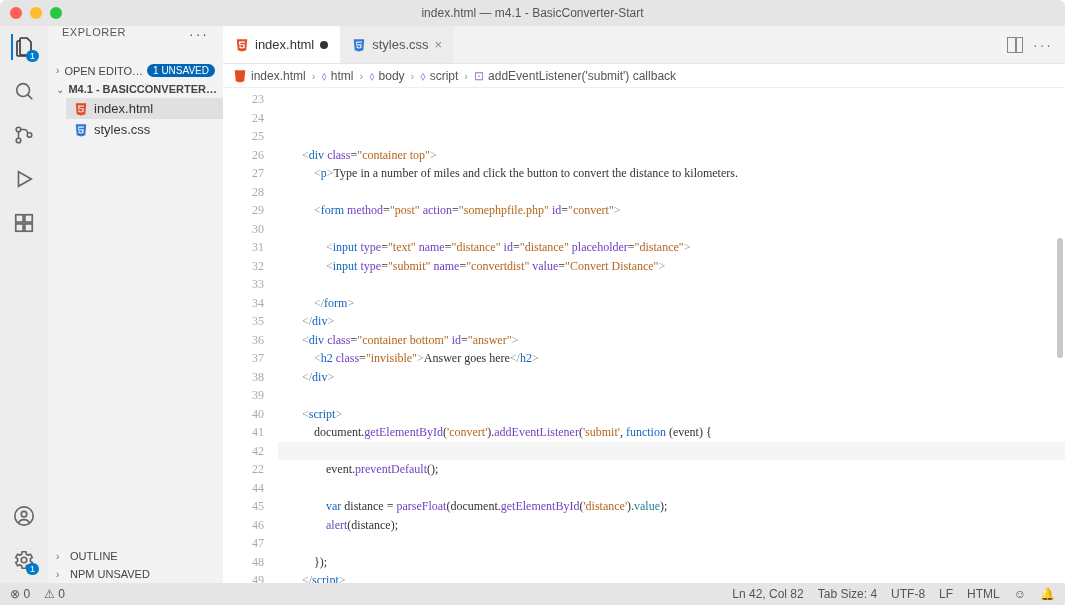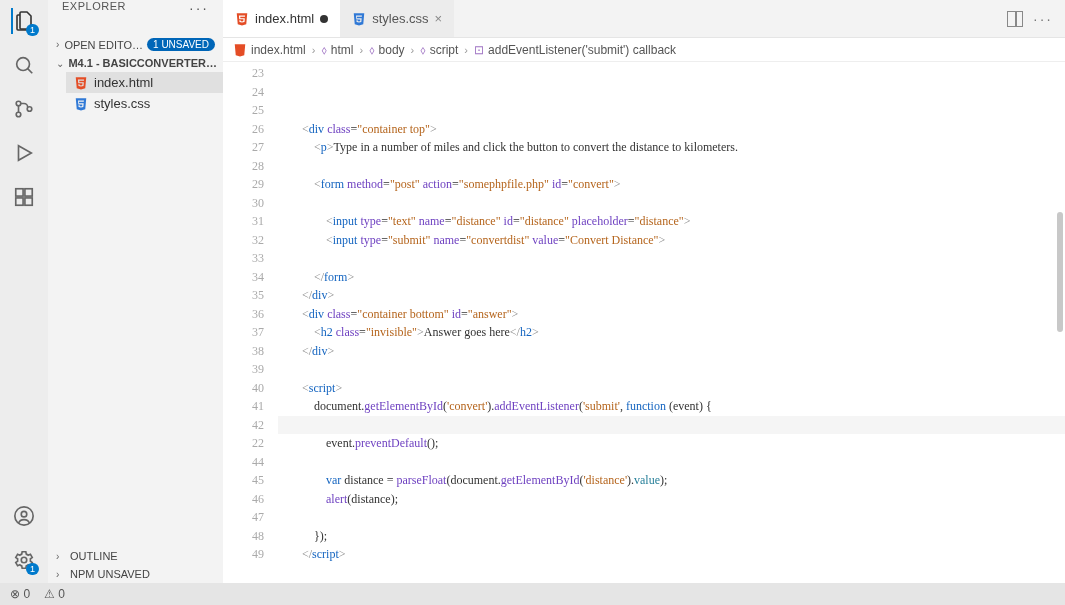--- a/index.html
+++ b/index.html
@@ -51,20 +51,28 @@
 .ang{color:#888;}
 .scroll-ind { position:absolute; right:2px; top:150px; width:6px; height:120px; background:#c8c8c8; border-radius:3px;}
 .statusbar { height:22px; background:#e5e5e5; display:flex; align-items:center; padding:0 10px; font-size:12px; color:#555; gap:14px;}
 .statusbar .r { margin-left:auto; display:flex; gap:14px; align-items:center;}
 svg { display:block; }
 </style>
 </head>
 <body>
 
 <div class="window">
+  <div class="titlebar">
+    <div class="traffic">
+      <span class="tl-red"></span>
+      <span class="tl-yellow"></span>
+      <span class="tl-green"></span>
+    </div>
+    <div class="titlebar-title">index.html — m4.1 - BasicConverter-Start</div>
+  </div>
 
   <div class="main">
     <div class="activitybar">
       <div class="act sel">
         <svg width="24" height="24" viewBox="0 0 24 24" fill="none" stroke="currentColor" stroke-width="1.6">
             <path d="M8 3h6l4 4v12a1 1 0 0 1-1 1H8a1 1 0 0 1-1-1V4a1 1 0 0 1 1-1z"></path>
             <path d="M7 6H5a1 1 0 0 0-1 1v13a1 1 0 0 0 1 1h10"></path>
           </svg>
         <span class="badge">1</span>
       </div>
@@ -236,14 +244,23 @@
           <div class="hl-line" id="hl" style="top: 353.5px;"></div>
         <div class="ln"><span class="t-txt">        </span><span class="ang">&lt;</span><span class="t-tag">div </span><span class="t-attr">class</span><span class="t-txt">=</span><span class="t-str">"container top"</span><span class="ang">&gt;</span></div><div class="ln"><span class="t-txt">            </span><span class="ang">&lt;</span><span class="t-tag">p</span><span class="ang">&gt;</span><span class="t-txt">Type in a number of miles and click the button to convert the distance to kilometers.</span></div><div class="ln"><span> </span></div><div class="ln"><span class="t-txt">            </span><span class="ang">&lt;</span><span class="t-tag">form </span><span class="t-attr">method</span><span class="t-txt">=</span><span class="t-str">"post"</span><span class="t-txt"> </span><span class="t-attr">action</span><span class="t-txt">=</span><span class="t-str">"somephpfile.php"</span><span class="t-txt"> </span><span class="t-attr">id</span><span class="t-txt">=</span><span class="t-str">"convert"</span><span class="ang">&gt;</span></div><div class="ln"><span> </span></div><div class="ln"><span class="t-txt">                </span><span class="ang">&lt;</span><span class="t-tag">input </span><span class="t-attr">type</span><span class="t-txt">=</span><span class="t-str">"text"</span><span class="t-txt"> </span><span class="t-attr">name</span><span class="t-txt">=</span><span class="t-str">"distance"</span><span class="t-txt"> </span><span class="t-attr">id</span><span class="t-txt">=</span><span class="t-str">"distance"</span><span class="t-txt"> </span><span class="t-attr">placeholder</span><span class="t-txt">=</span><span class="t-str">"distance"</span><span class="ang">&gt;</span></div><div class="ln"><span class="t-txt">                </span><span class="ang">&lt;</span><span class="t-tag">input </span><span class="t-attr">type</span><span class="t-txt">=</span><span class="t-str">"submit"</span><span class="t-txt"> </span><span class="t-attr">name</span><span class="t-txt">=</span><span class="t-str">"convertdist"</span><span class="t-txt"> </span><span class="t-attr">value</span><span class="t-txt">=</span><span class="t-str">"Convert Distance"</span><span class="ang">&gt;</span></div><div class="ln"><span> </span></div><div class="ln"><span class="t-txt">            </span><span class="ang">&lt;/</span><span class="t-tag">form</span><span class="ang">&gt;</span></div><div class="ln"><span class="t-txt">        </span><span class="ang">&lt;/</span><span class="t-tag">div</span><span class="ang">&gt;</span></div><div class="ln"><span class="t-txt">        </span><span class="ang">&lt;</span><span class="t-tag">div </span><span class="t-attr">class</span><span class="t-txt">=</span><span class="t-str">"container bottom"</span><span class="t-txt"> </span><span class="t-attr">id</span><span class="t-txt">=</span><span class="t-str">"answer"</span><span class="ang">&gt;</span></div><div class="ln"><span class="t-txt">            </span><span class="ang">&lt;</span><span class="t-tag">h2 </span><span class="t-attr">class</span><span class="t-txt">=</span><span class="t-str">"invisible"</span><span class="ang">&gt;</span><span class="t-txt">Answer goes here</span><span class="ang">&lt;/</span><span class="t-tag">h2</span><span class="ang">&gt;</span></div><div class="ln"><span class="t-txt">        </span><span class="ang">&lt;/</span><span class="t-tag">div</span><span class="ang">&gt;</span></div><div class="ln"><span> </span></div><div class="ln"><span class="t-txt">        </span><span class="ang">&lt;</span><span class="t-tag">script</span><span class="ang">&gt;</span></div><div class="ln"><span class="t-txt">            </span><span class="t-txt">document.</span><span class="t-fn">getElementById</span><span class="t-txt">(</span><span class="t-str">'convert'</span><span class="t-txt">).</span><span class="t-fn">addEventListener</span><span class="t-txt">(</span><span class="t-str">'submit'</span><span class="t-txt">, </span><span class="t-kw">function</span><span class="t-txt"> (event) {</span></div><div class="ln"><span> </span></div><div class="ln"><span class="t-txt">                </span><span class="t-txt">event.</span><span class="t-fn">preventDefault</span><span class="t-txt">();</span></div><div class="ln"><span> </span></div><div class="ln"><span class="t-txt">                </span><span class="t-kw">var</span><span class="t-txt"> distance = </span><span class="t-fn">parseFloat</span><span class="t-txt">(document.</span><span class="t-fn">getElementById</span><span class="t-txt">(</span><span class="t-str">'distance'</span><span class="t-txt">).</span><span class="t-var">value</span><span class="t-txt">);</span></div><div class="ln"><span class="t-txt">                </span><span class="t-fn">alert</span><span class="t-txt">(distance);</span></div><div class="ln"><span> </span></div><div class="ln"><span class="t-txt">            });</span></div><div class="ln"><span class="t-txt">        </span><span class="ang">&lt;/</span><span class="t-tag">script</span><span class="ang">&gt;</span></div></div>
         <div class="scroll-ind"></div>
       </div>
     </div>
   </div>
 
   <div class="statusbar">
     <span>⊗ <span>0</span></span>
     <span>⚠ <span>0</span></span>
+    <div class="r">
+      <span>Ln 42, Col 82</span>
+      <span>Tab Size: 4</span>
+      <span>UTF-8</span>
+      <span>LF</span>
+      <span>HTML</span>
+      <span>☺</span>
+      <span>🔔</span>
+    </div>
   </div>
 </div>
 
 </body></html>

